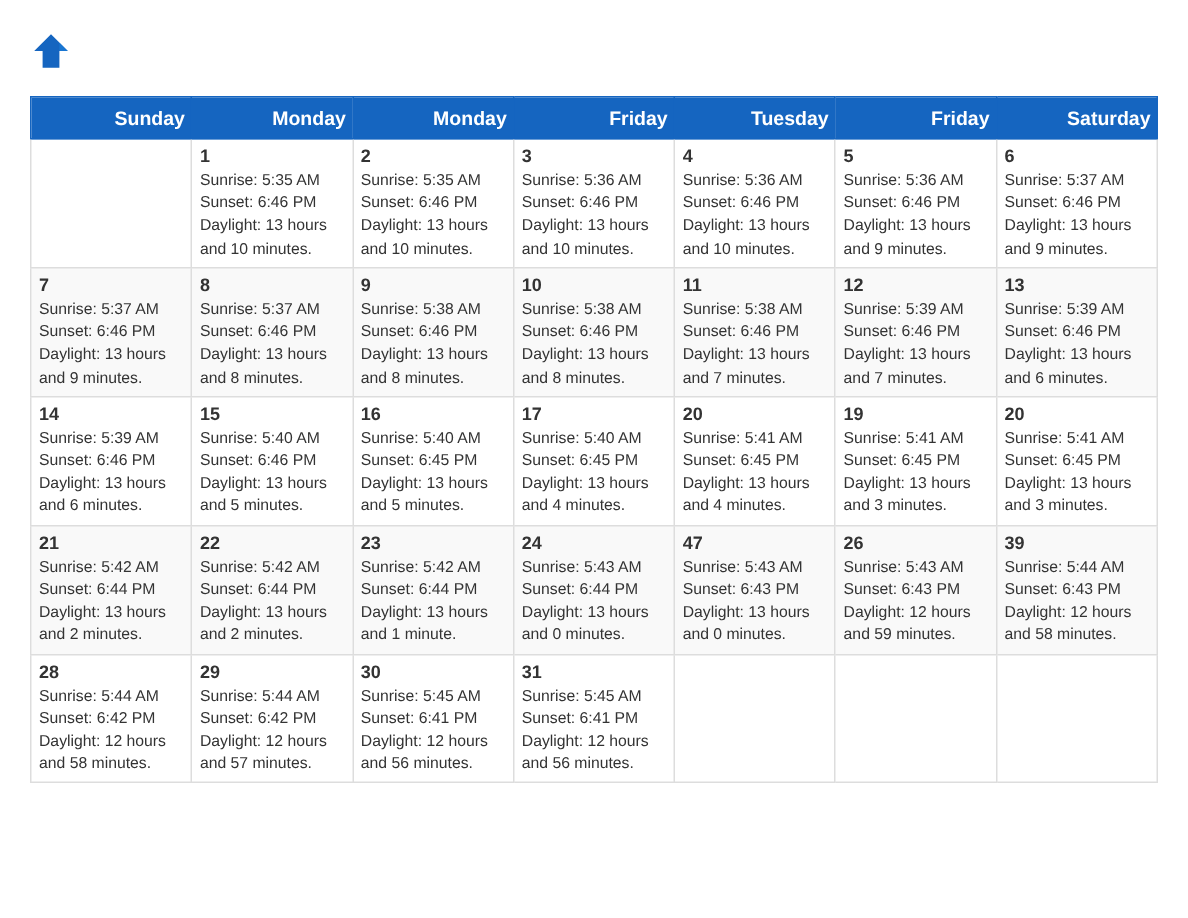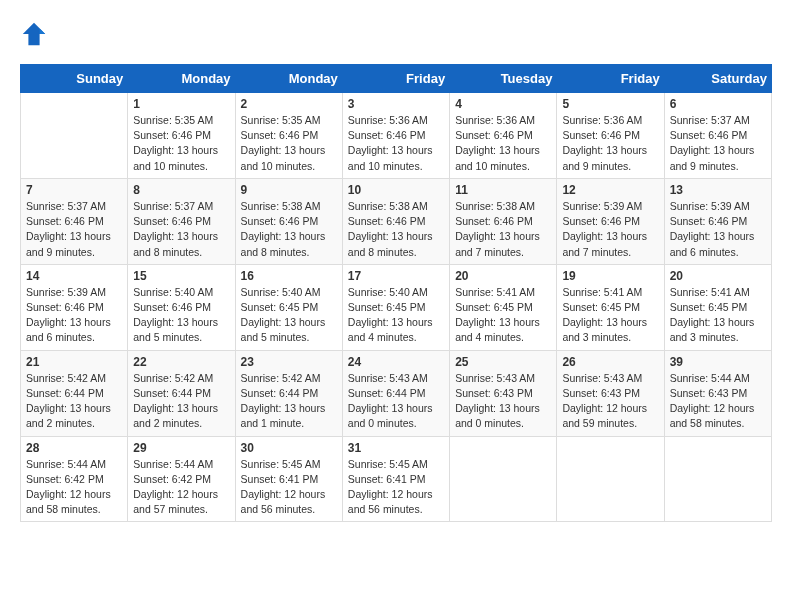--- a/index.html
+++ b/index.html
@@ -300,21 +300,21 @@
         </td>
         <td>
           <span class="day-num">24</span>
           <div class="cell-content">
             <span>Sunrise: 5:43 AM</span><br>
             <span>Sunset: 6:44 PM</span><br>
             <span>Daylight: 13 hours and 0 minutes.</span>
           </div>
         </td>
         <td>
-          <span class="day-num">25</span>
+          <span class="day-num">47</span>
           <div class="cell-content">
             <span>Sunrise: 5:43 AM</span><br>
             <span>Sunset: 6:43 PM</span><br>
             <span>Daylight: 13 hours and 0 minutes.</span>
           </div>
         </td>
         <td>
           <span class="day-num">26</span>
           <div class="cell-content">
             <span>Sunrise: 5:43 AM</span><br>

